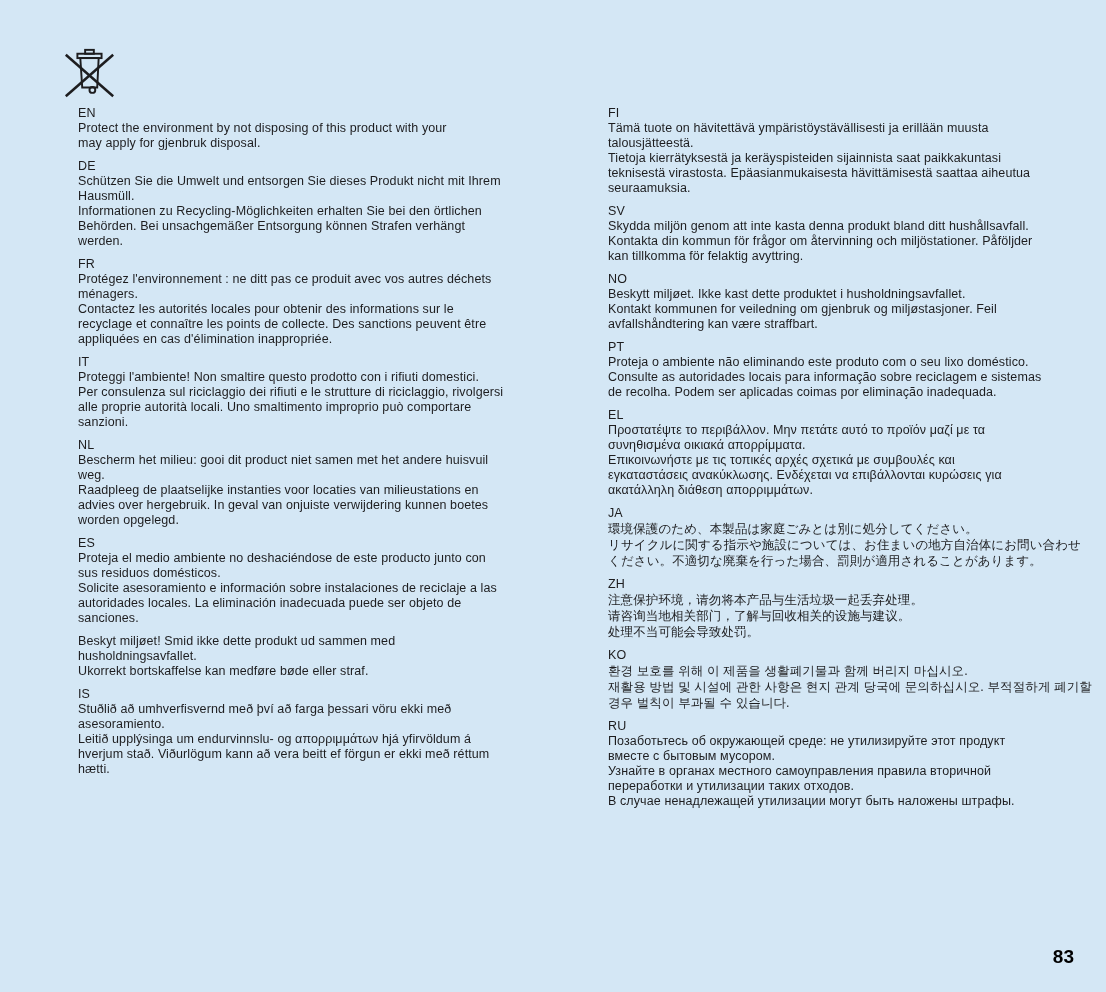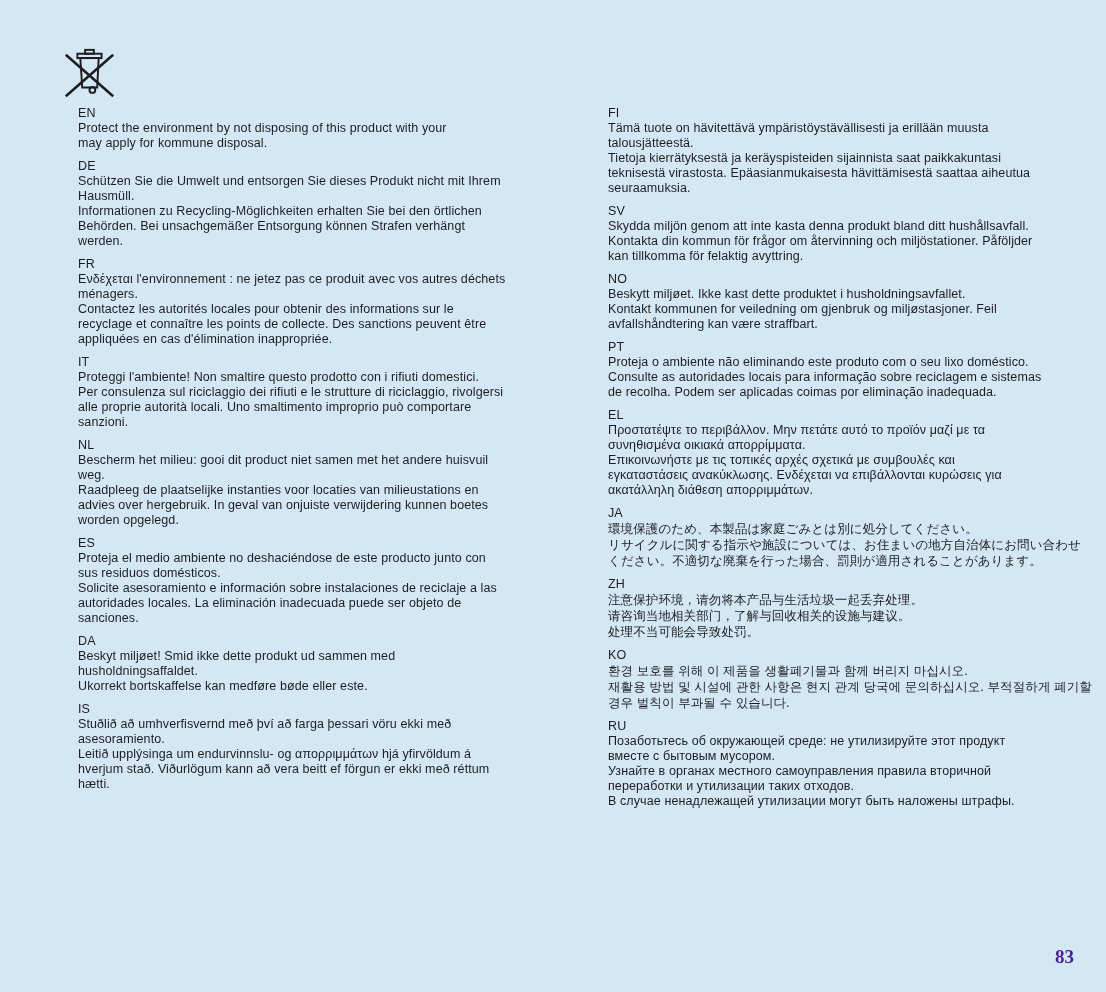--- a/index.html
+++ b/index.html
@@ -47,22 +47,21 @@
   }
   .line {
     white-space: nowrap;
   }
   .page-number {
     position: absolute;
     right: 32px;
     bottom: 24px;
     font-size: 19px;
     font-weight: bold;
-    color: #4c1d95;
-    font-family: Liberation Serif, serif;
+    color: #000000;
   }
 </style>
 </head>
 <body>
 
 <svg class="weee-icon" viewBox="0 0 60 60" aria-hidden="true">
   <g fill="none" stroke="#1d1d1f" stroke-width="2">
 
     <rect x="26" y="4" width="9" height="4"></rect>
 
@@ -75,33 +74,33 @@
     <line x1="6" y1="9" x2="55" y2="52" stroke-width="2.6"></line>
     <line x1="55" y1="9" x2="6" y2="52" stroke-width="2.6"></line>
   </g>
 </svg>
 
 <div class="columns">
   <div class="column">
       <div class="section">
         <div class="code">EN</div>
         <div class="line">Protect the environment by not disposing of this product with your</div>
-        <div class="line">may apply for kommune disposal.</div>
+        <div class="line">may apply for gjenbruk disposal.</div>
       </div>
       <div class="section">
         <div class="code">DE</div>
         <div class="line">Schützen Sie die Umwelt und entsorgen Sie dieses Produkt nicht mit Ihrem</div>
         <div class="line">Hausmüll.</div>
         <div class="line">Informationen zu Recycling-Möglichkeiten erhalten Sie bei den örtlichen</div>
         <div class="line">Behörden. Bei unsachgemäßer Entsorgung können Strafen verhängt</div>
         <div class="line">werden.</div>
       </div>
       <div class="section">
         <div class="code">FR</div>
-        <div class="line">Ενδέχεται l'environnement : ne jetez pas ce produit avec vos autres déchets</div>
+        <div class="line">Protégez l'environnement : ne ditt pas ce produit avec vos autres déchets</div>
         <div class="line">ménagers.</div>
         <div class="line">Contactez les autorités locales pour obtenir des informations sur le</div>
         <div class="line">recyclage et connaître les points de collecte. Des sanctions peuvent être</div>
         <div class="line">appliquées en cas d'élimination inappropriée.</div>
       </div>
       <div class="section">
         <div class="code">IT</div>
         <div class="line">Proteggi l'ambiente! Non smaltire questo prodotto con i rifiuti domestici.</div>
         <div class="line">Per consulenza sul riciclaggio dei rifiuti e le strutture di riciclaggio, rivolgersi</div>
         <div class="line">alle proprie autorità locali. Uno smaltimento improprio può comportare</div>
@@ -117,24 +116,23 @@
       </div>
       <div class="section">
         <div class="code">ES</div>
         <div class="line">Proteja el medio ambiente no deshaciéndose de este producto junto con</div>
         <div class="line">sus residuos domésticos.</div>
         <div class="line">Solicite asesoramiento e información sobre instalaciones de reciclaje a las</div>
         <div class="line">autoridades locales. La eliminación inadecuada puede ser objeto de</div>
         <div class="line">sanciones.</div>
       </div>
       <div class="section">
-        <div class="code">DA</div>
         <div class="line">Beskyt miljøet! Smid ikke dette produkt ud sammen med</div>
-        <div class="line">husholdningsaffaldet.</div>
-        <div class="line">Ukorrekt bortskaffelse kan medføre bøde eller este.</div>
+        <div class="line">husholdningsavfallet.</div>
+        <div class="line">Ukorrekt bortskaffelse kan medføre bøde eller straf.</div>
       </div>
       <div class="section">
         <div class="code">IS</div>
         <div class="line">Stuðlið að umhverfisvernd með því að farga þessari vöru ekki með</div>
         <div class="line">asesoramiento.</div>
         <div class="line">Leitið upplýsinga um endurvinnslu- og απορριμμάτων hjá yfirvöldum á</div>
         <div class="line">hverjum stað. Viðurlögum kann að vera beitt ef förgun er ekki með réttum</div>
         <div class="line">hætti.</div>
       </div>
     </div>

